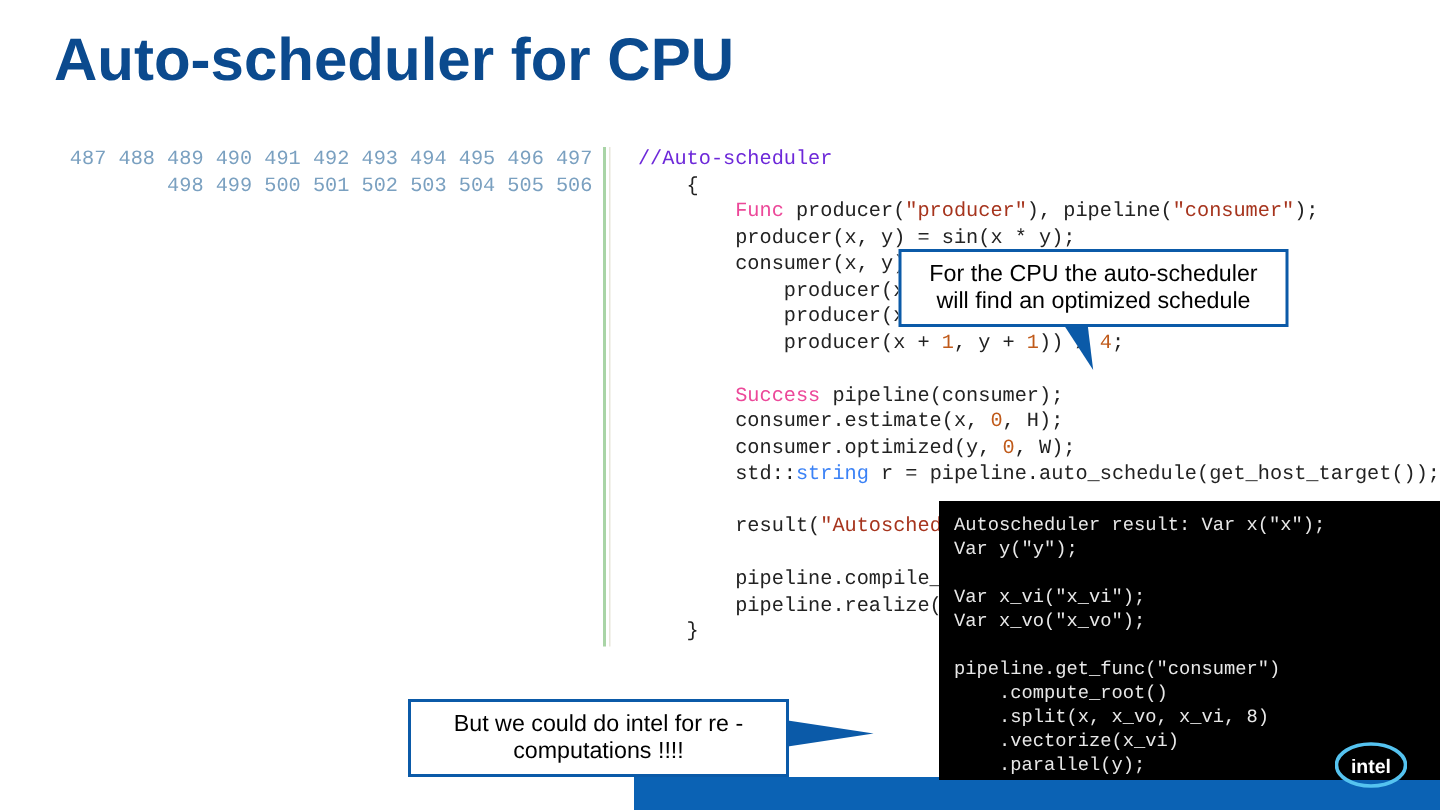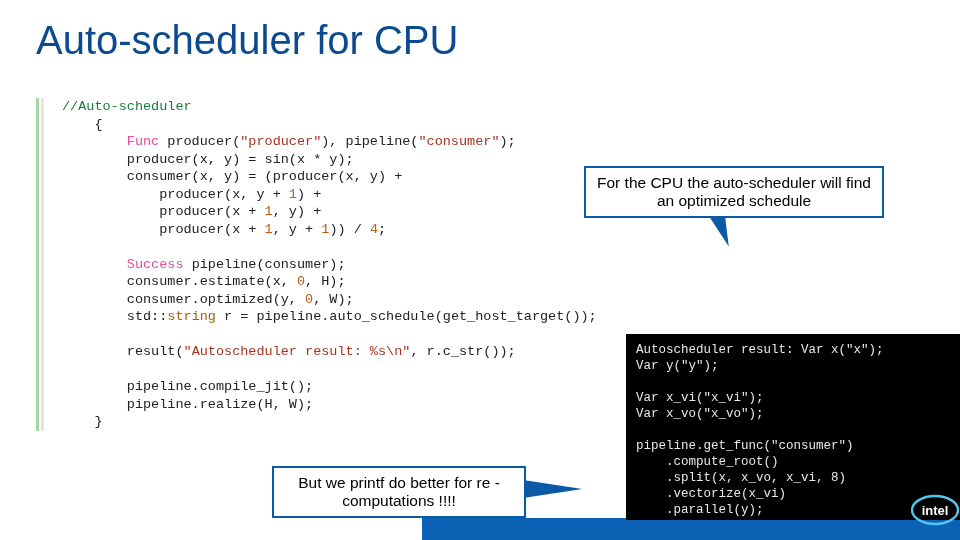--- a/index.html
+++ b/index.html
@@ -6,51 +6,51 @@
   body {
     width: 960px; height: 540px;
     background: #fff;
     font-family: "Segoe UI", Arial, sans-serif;
     position: relative; overflow: hidden;
   }
   .title {
     font-size: 40px;
     color: #0b4a8e;
     padding: 18px 0 0 36px;
-    font-weight: 400;
+    font-weight: 700;
   }
   .codeblock {
     position: absolute; left: 36px; top: 98px;
     display: flex;
     font-family: Consolas, "Courier New", monospace;
     font-size: 13.5px;
     line-height: 17.5px;
   }
   .gutter { color: #7aa0c0; text-align: right; padding-right: 7px; }
   .bar1 { width: 3px; background: #a9d4a6; margin-right: 2px; }
   .bar2 { width: 3px; background: #e7e6da; margin-right: 18px; }
   .code { white-space: pre; }
-  .cmt { color: #15803d; }
+  .cmt { color: #6d28d9; }
   .ty  { color: #ec4899; }
-  .kw  { color: #a16207; }
+  .kw  { color: #3b82f6; }
   .str { color: #a6341d; }
   .num { color: #c05a1a; }
   .plain { color: #222; }
 
   .callout {
     position: absolute;
     background: #fff;
     border: 2.5px solid #0b5aa8;
     padding: 6px 10px;
     font-size: 15.5px;
     text-align: center;
     font-family: Arial, sans-serif;
     z-index: 5;
   }
-  .callout1 { left: 584px; top: 166px; width: 300px; }
+  .callout1 { left: 599px; top: 166px; width: 260px; }
   .callout2 { left: 272px; top: 466px; width: 254px; }
 
   .arrow {
     position: absolute; width: 0; height: 0;
     border-style: solid;
     z-index: 4;
   }
   
   .arrow1 {
     left: 704px; top: 206px;
@@ -93,31 +93,51 @@
     position: absolute; left: 4px; bottom: 2px;
     font-size: 13px; color: #222;
     font-family: Arial, sans-serif;
   }
   .footer-mid {
     position: absolute; left: 438px; bottom: 4px;
     font-size: 11px; color: #fff;
     font-family: Arial, sans-serif;
   }
   .logo {
-    position: absolute; right: 1px; bottom: 14px;
+    position: absolute; right: 22px; bottom: 14px;
     z-index: 6;
   }
   .logo svg { display: block; }
 </style>
 </head>
 <body>
 
 <div class="title">Auto-scheduler for CPU</div>
 
 <div class="codeblock">
+  <div class="gutter">487
+488
+489
+490
+491
+492
+493
+494
+495
+496
+497
+498
+499
+500
+501
+502
+503
+504
+505
+506</div>
   <div class="bar1"></div>
   <div class="bar2"></div>
   <div class="code"><span class="cmt">//Auto-scheduler</span>
 <span class="plain">    {</span>
         <span class="ty">Func</span><span class="plain"> producer(</span><span class="str">"producer"</span><span class="plain">), pipeline(</span><span class="str">"consumer"</span><span class="plain">);</span>
 <span class="plain">        producer(x, y) = sin(x * y);</span>
 <span class="plain">        consumer(x, y) = (producer(x, y) +</span>
 <span class="plain">            producer(x, y + </span><span class="num">1</span><span class="plain">) +</span>
 <span class="plain">            producer(x + </span><span class="num">1</span><span class="plain">, y) +</span>
 <span class="plain">            producer(x + </span><span class="num">1</span><span class="plain">, y + </span><span class="num">1</span><span class="plain">)) / </span><span class="num">4</span><span class="plain">;</span>
@@ -131,21 +151,21 @@
 <span class="plain"></span>
 <span class="plain">        pipeline.compile_jit();</span>
 <span class="plain">        pipeline.realize(H, W);</span>
 <span class="plain">    }</span>
 <span class="plain"></span></div>
 </div>
 
 <div class="callout callout1">For the CPU the auto-scheduler will find an optimized schedule</div>
 <div class="arrow arrow1"></div>
 
-<div class="callout callout2">But we printf do better for re -computations !!!!</div>
+<div class="callout callout2">But we could do intel for re -computations !!!!</div>
 <div class="arrow arrow2"></div>
 
 <div class="terminal">Autoscheduler result: Var x("x");
 Var y("y");
 
 Var x_vi("x_vi");
 Var x_vo("x_vo");
 
 pipeline.get_func("consumer")
     .compute_root()

